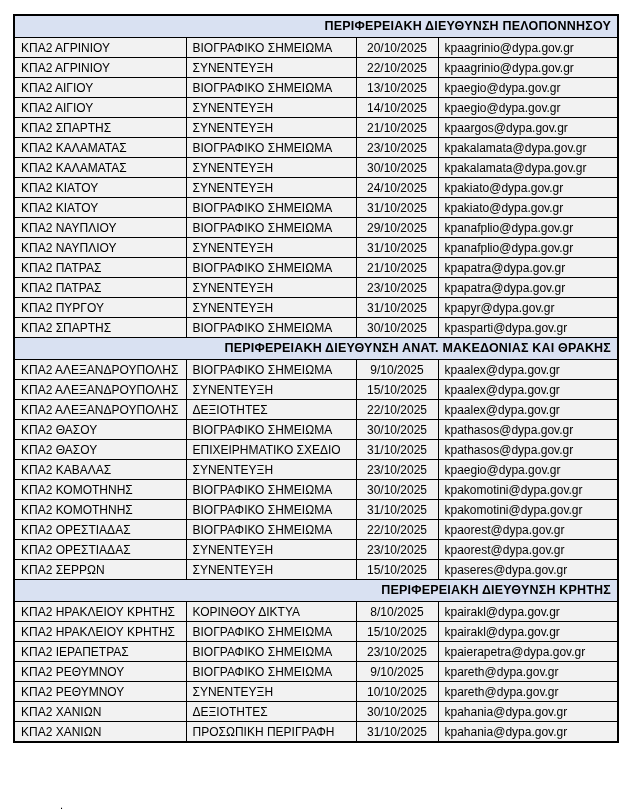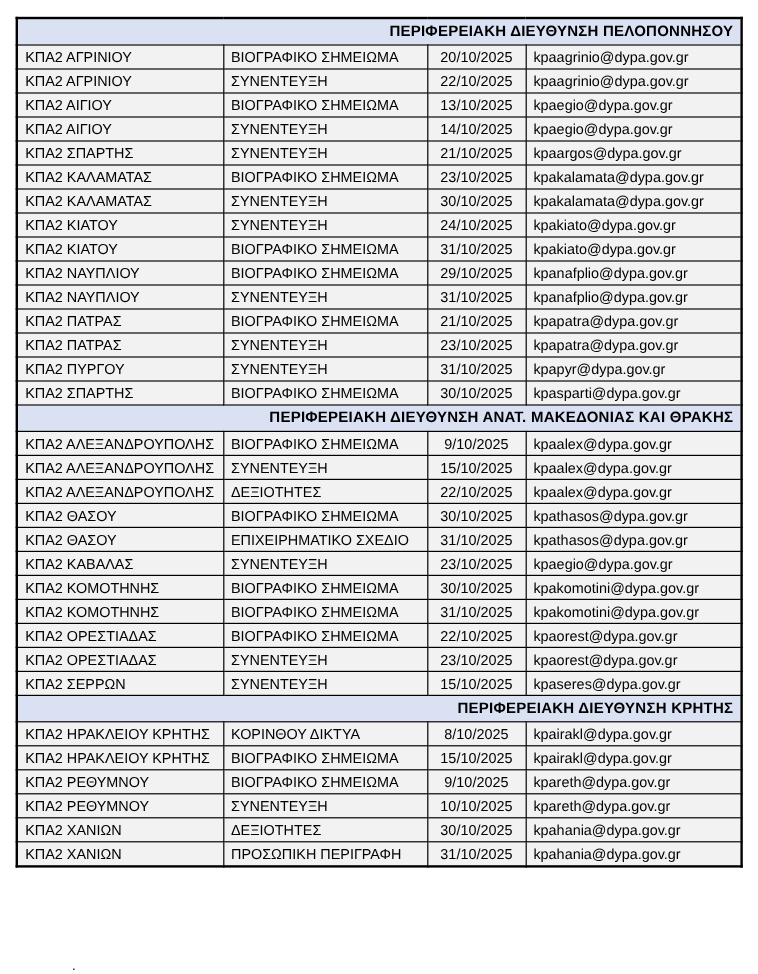--- a/index.html
+++ b/index.html
@@ -238,20 +238,26 @@
         <td class="date">8/10/2025</td>
         <td>kpairakl@dypa.gov.gr</td>
       </tr>
       <tr>
         <td>ΚΠΑ2 ΗΡΑΚΛΕΙΟΥ ΚΡΗΤΗΣ</td>
         <td>ΒΙΟΓΡΑΦΙΚΟ ΣΗΜΕΙΩΜΑ</td>
         <td class="date">15/10/2025</td>
         <td>kpairakl@dypa.gov.gr</td>
       </tr>
       <tr>
+        <td>ΚΠΑ2 ΙΕΡΑΠΕΤΡΑΣ</td>
+        <td>ΒΙΟΓΡΑΦΙΚΟ ΣΗΜΕΙΩΜΑ</td>
+        <td class="date">23/10/2025</td>
+        <td>kpaierapetra@dypa.gov.gr</td>
+      </tr>
+      <tr>
         <td>ΚΠΑ2 ΡΕΘΥΜΝΟΥ</td>
         <td>ΒΙΟΓΡΑΦΙΚΟ ΣΗΜΕΙΩΜΑ</td>
         <td class="date">9/10/2025</td>
         <td>kpareth@dypa.gov.gr</td>
       </tr>
       <tr>
         <td>ΚΠΑ2 ΡΕΘΥΜΝΟΥ</td>
         <td>ΣΥΝΕΝΤΕΥΞΗ</td>
         <td class="date">10/10/2025</td>
         <td>kpareth@dypa.gov.gr</td>

